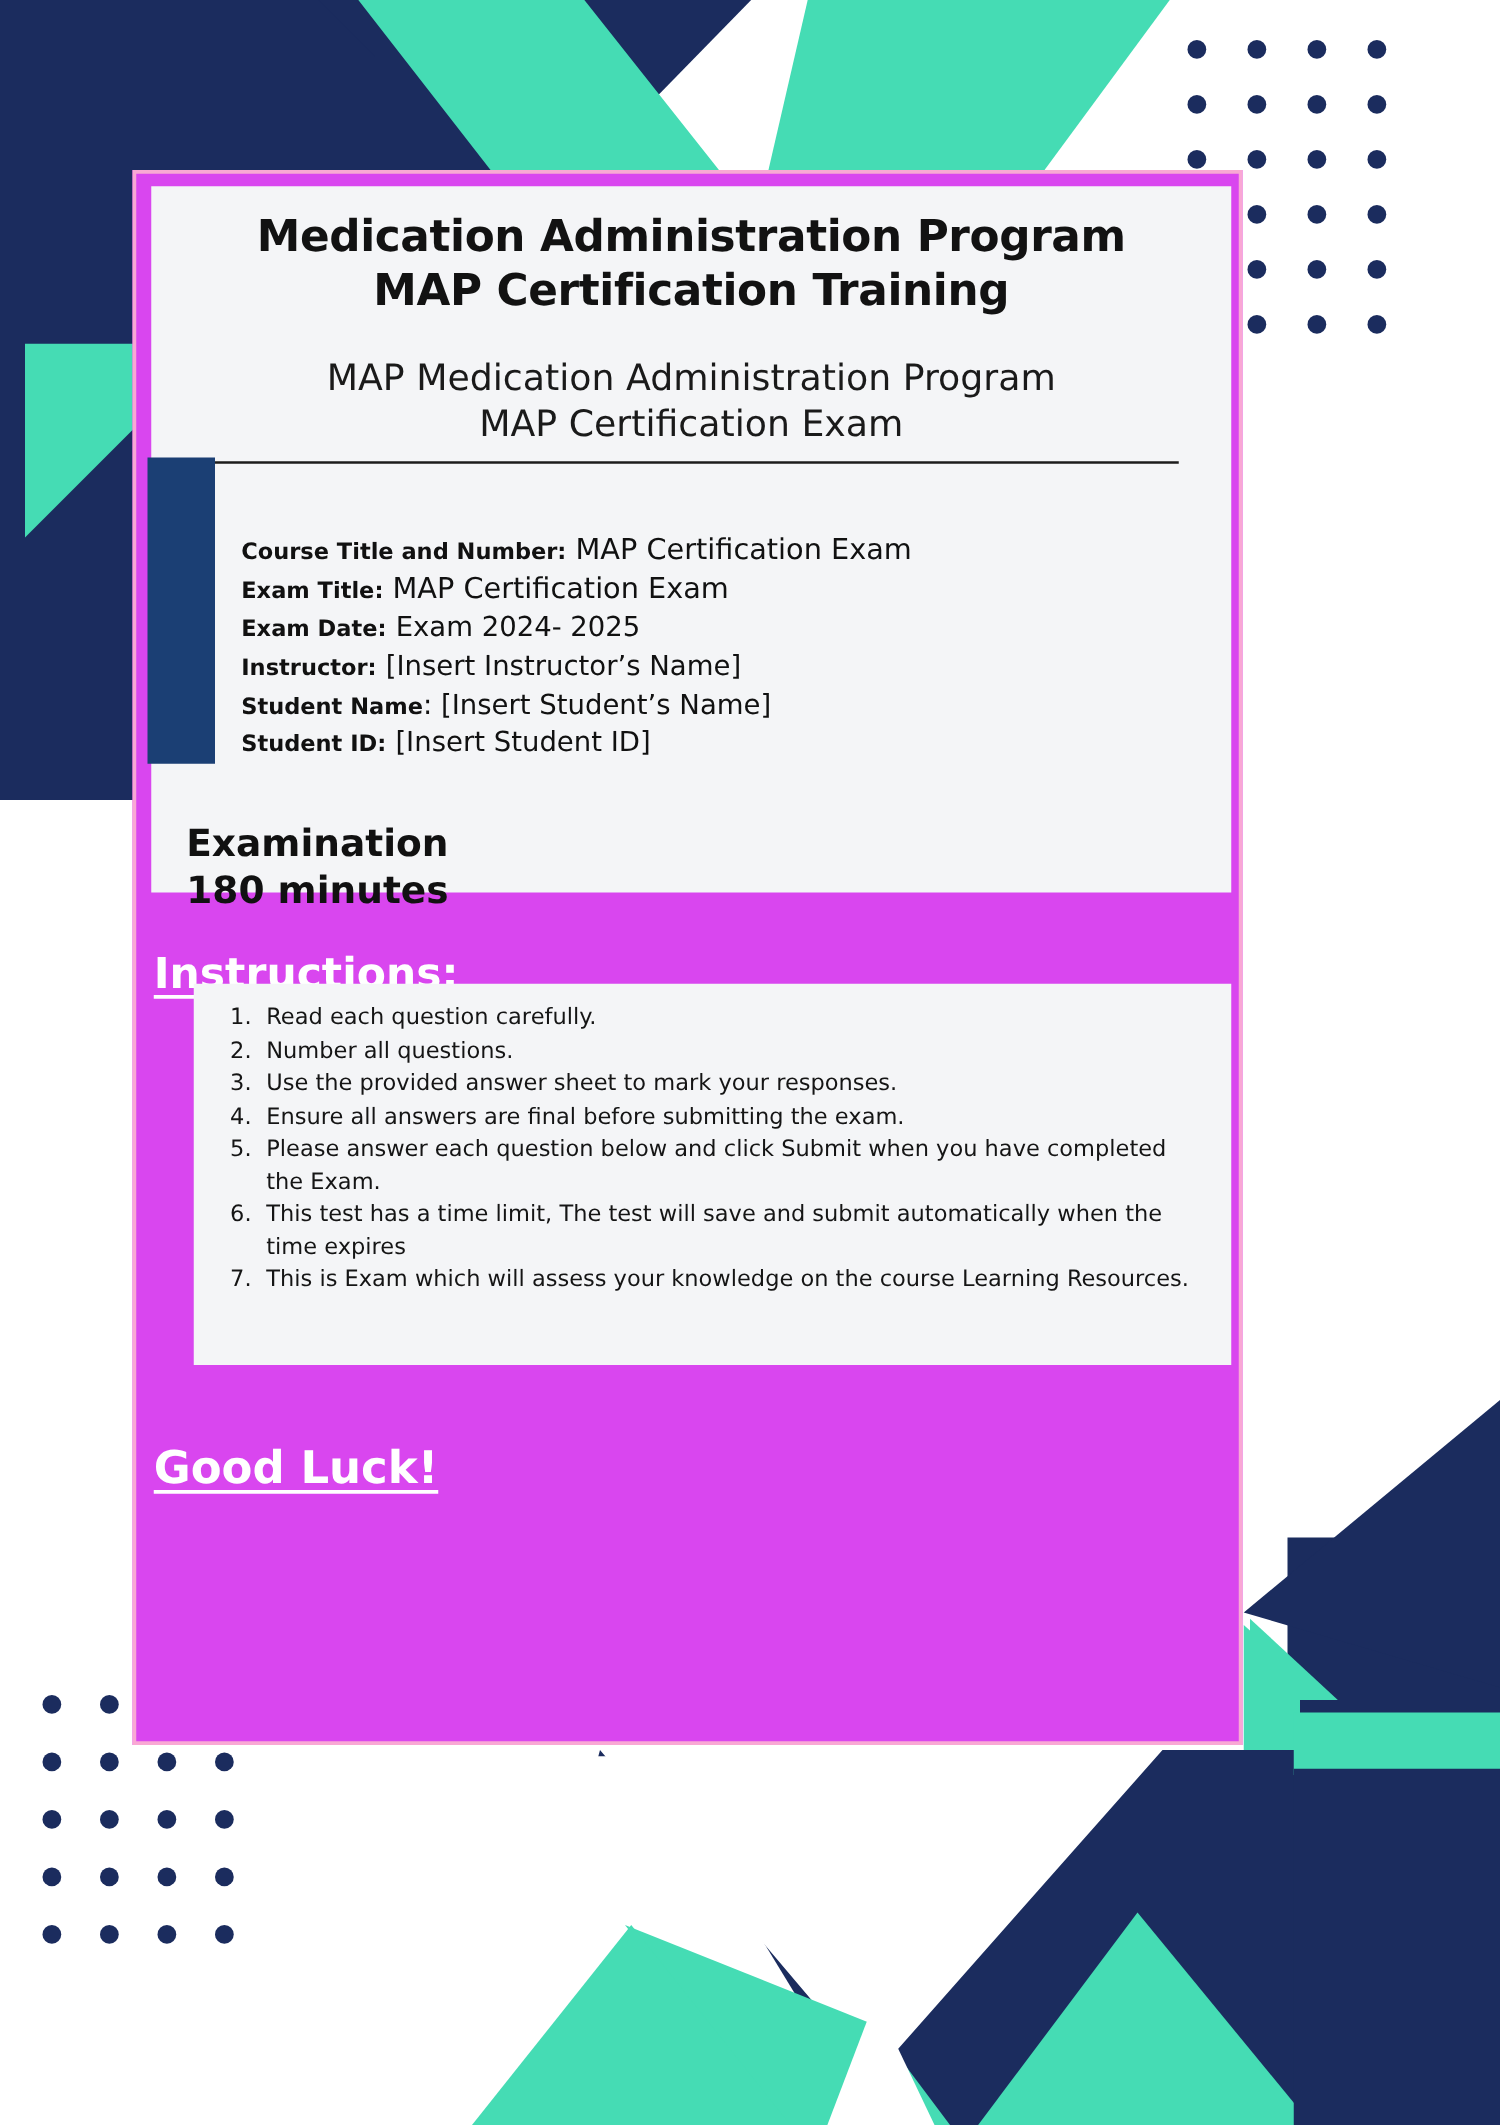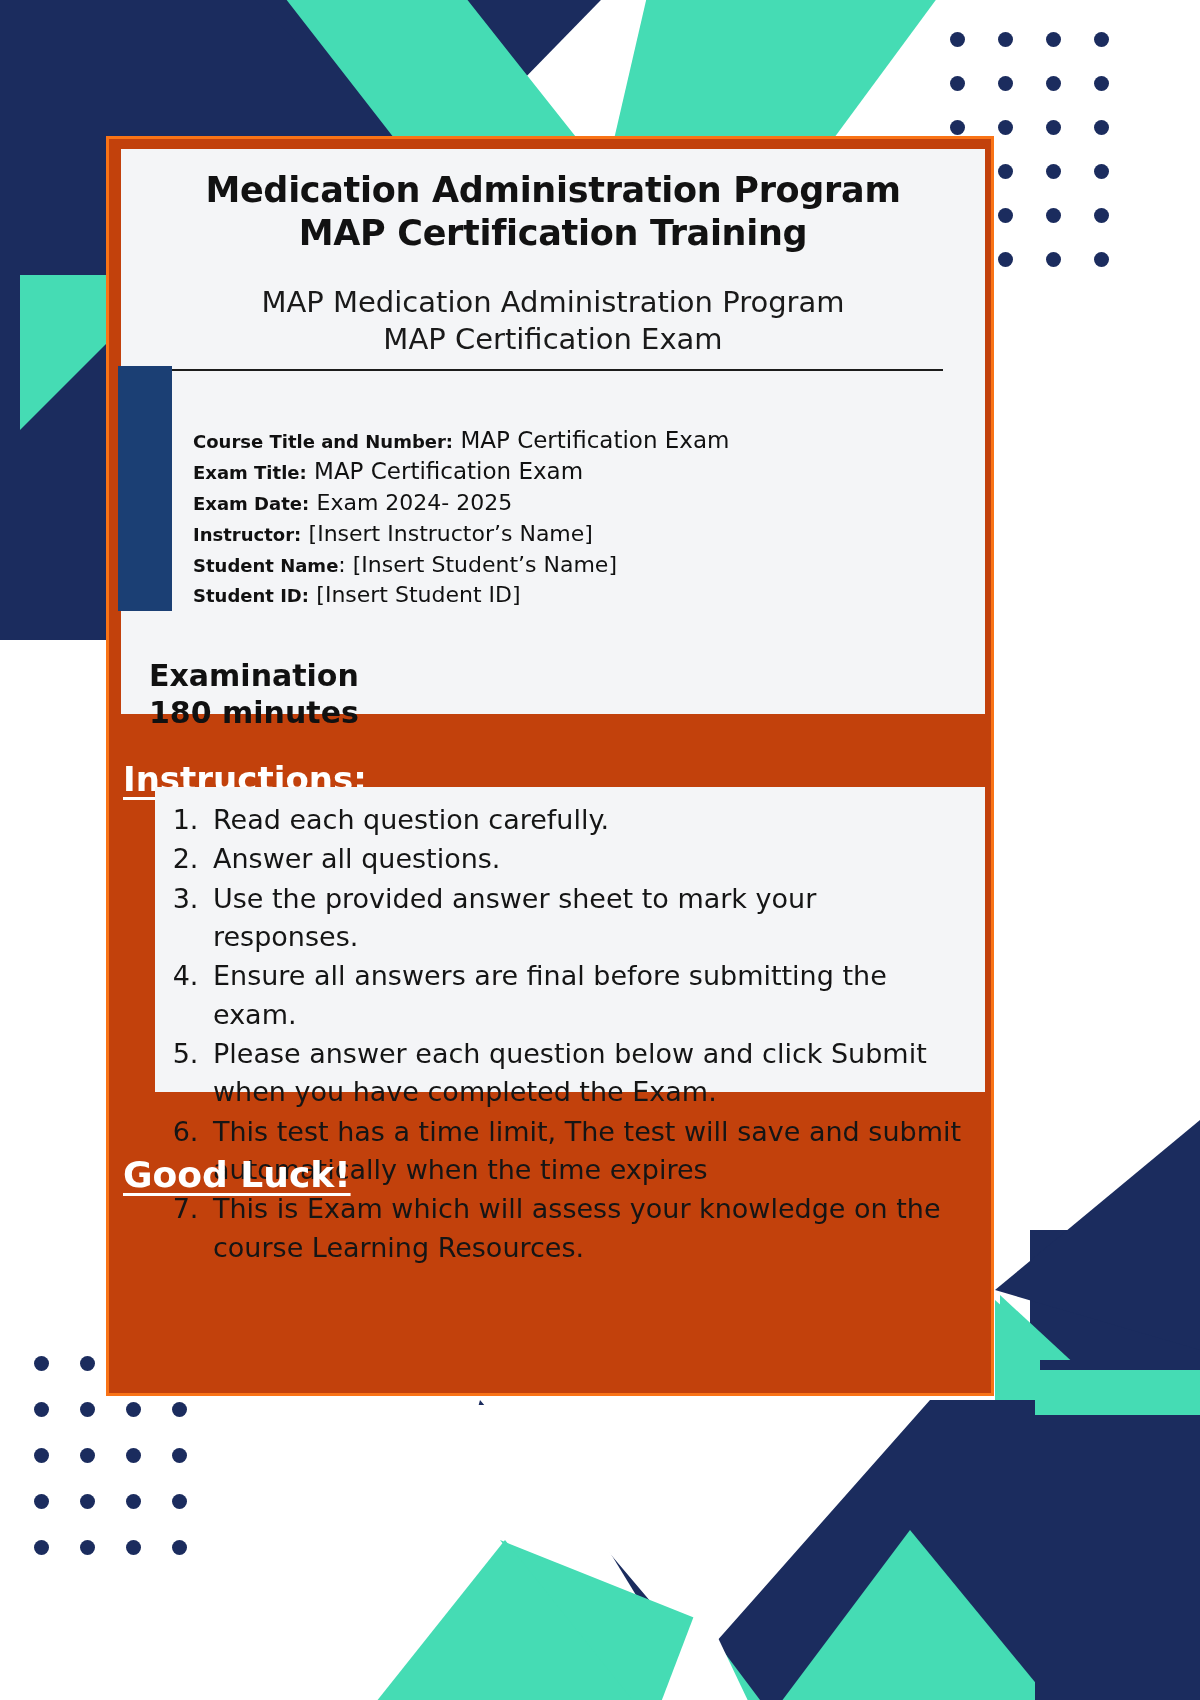--- a/index.html
+++ b/index.html
@@ -18,22 +18,22 @@
   
   .dots{position:absolute;z-index:1;display:grid;}
   .dot{width:15px;height:15px;border-radius:50%;background:#1b2c5e;}
   #dots-top-right{top:32px;left:950px;grid-template-columns:repeat(4,48px);grid-template-rows:repeat(6,44px);}
   #dots-bottom-left{top:1356px;left:34px;grid-template-columns:repeat(4,46px);grid-template-rows:repeat(5,46px);}
 
   
   #exam-card{
     position:absolute;z-index:3;
     left:106px;top:136px;width:888px;height:1260px;
-    background:#c2410c;
-    border:3px solid #f97316;
+    background:#d946ef;
+    border:3px solid #f9a8d4;
     box-sizing:border-box;
     box-shadow:0 0 0 0 rgba(0,0,0,0);
   }
 
   
   #header-panel{
     position:absolute;left:12px;top:10px;width:864px;height:565px;
     background:#f4f5f7;box-sizing:border-box;padding:20px 28px 0 28px;
   }
   #exam-heading{
@@ -78,21 +78,21 @@
     text-decoration-thickness:3px;
   }
 
   
   #instructions-panel{
     position:absolute;left:46px;top:648px;width:830px;height:305px;
     background:#f4f5f7;box-sizing:border-box;padding:14px 18px 10px 14px;
   }
   #instructions-list{
     margin:0;padding-left:38px;color:#151515;
-    font-size:27px;line-height:1.42;
+    font-size:18px;line-height:1.42;
   }
   #instructions-list li{margin:0 0 1px 0;padding-left:6px;}
 
   
   #good-luck{
     position:absolute;left:14px;top:1015px;
     color:#ffffff;font-size:36px;font-weight:bold;
     text-decoration:underline;text-underline-offset:6px;
     text-decoration-thickness:3px;
   }
@@ -241,21 +241,21 @@
         <div id="examination-duration">180 minutes</div>
       </div>
 
     </div>
 
     <div id="instructions-heading">Instructions:</div>
 
     <div id="instructions-panel">
       <ol id="instructions-list">
         <li>Read each question carefully.</li>
-        <li>Answer all questions.</li>
+        <li>Number all questions.</li>
         <li>Use the provided answer sheet to mark your responses.</li>
         <li>Ensure all answers are final before submitting the exam.</li>
         <li>Please answer each question below and click Submit when you have completed the Exam.</li>
         <li>This test has a time limit, The test will save and submit automatically when the time expires</li>
         <li>This is Exam which will assess your knowledge on the course Learning Resources.</li>
       </ol>
     </div>
 
     <div id="good-luck">Good Luck!</div>
 

